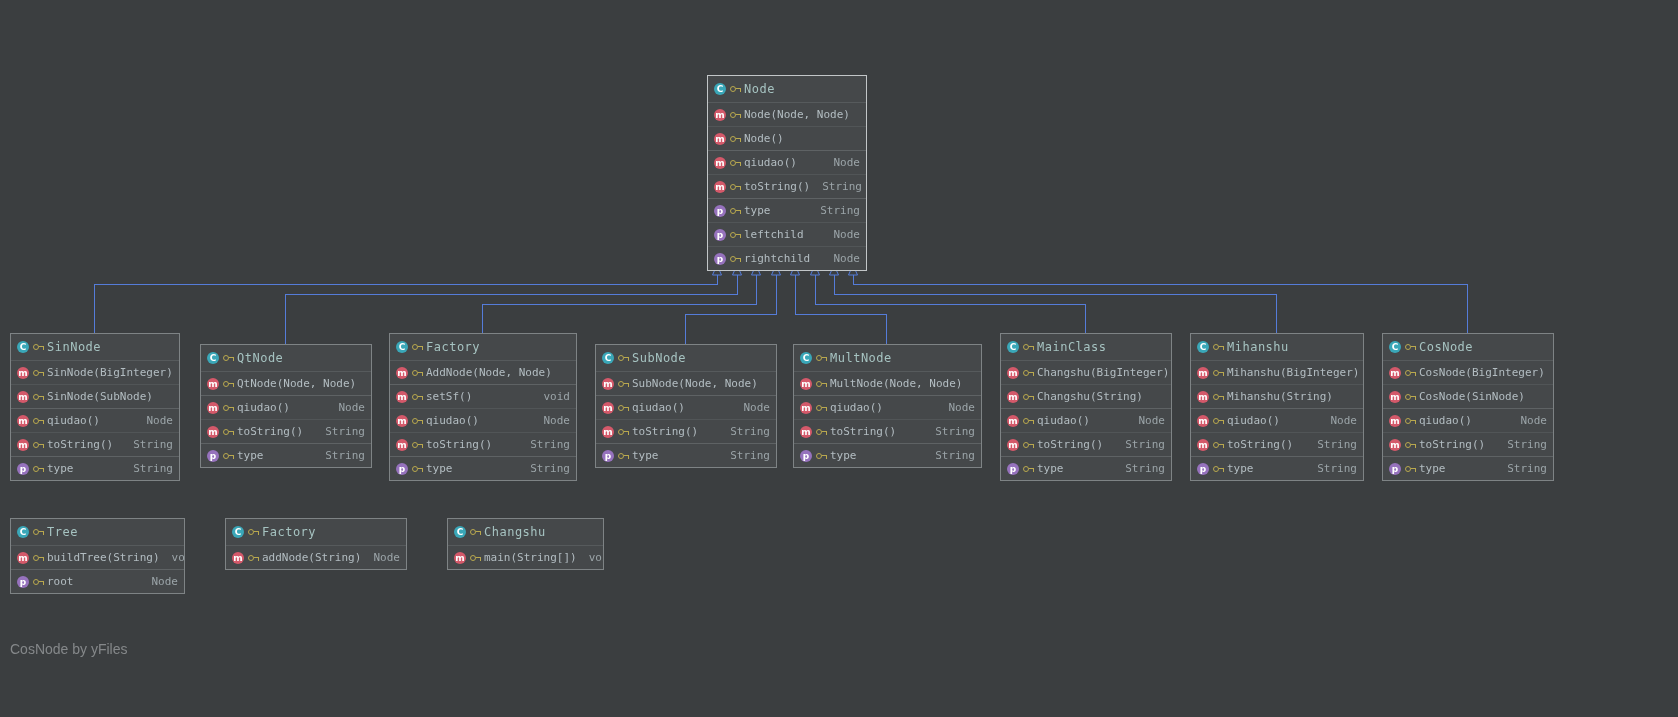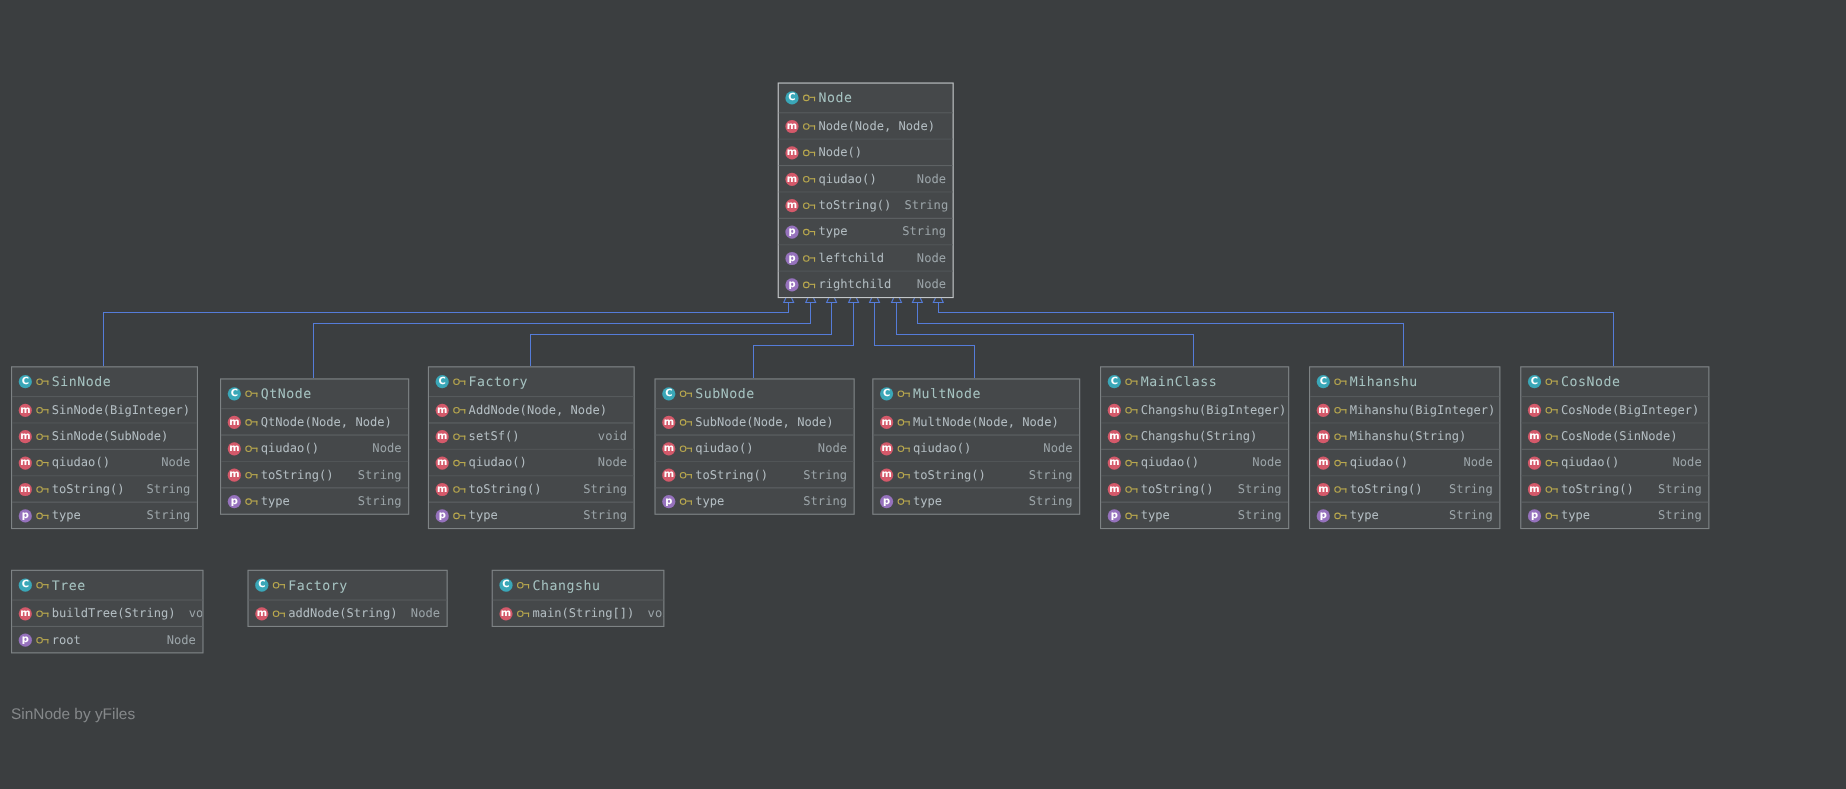--- a/index.html
+++ b/index.html
@@ -427,14 +427,14 @@
   </div>
   <div class="row">
       <span class="dot m">m</span>
       <span class="key"></span>
       <span class="lbl">main(String[])</span>
       <span class="typ">void</span>
     </div>
 </div>
 
 <div class="footer">
-  <span>SinNode by </span><span>yFiles</span>
+  <span>CosNode by </span><span>yFiles</span>
 </div>
 
 </body></html>

